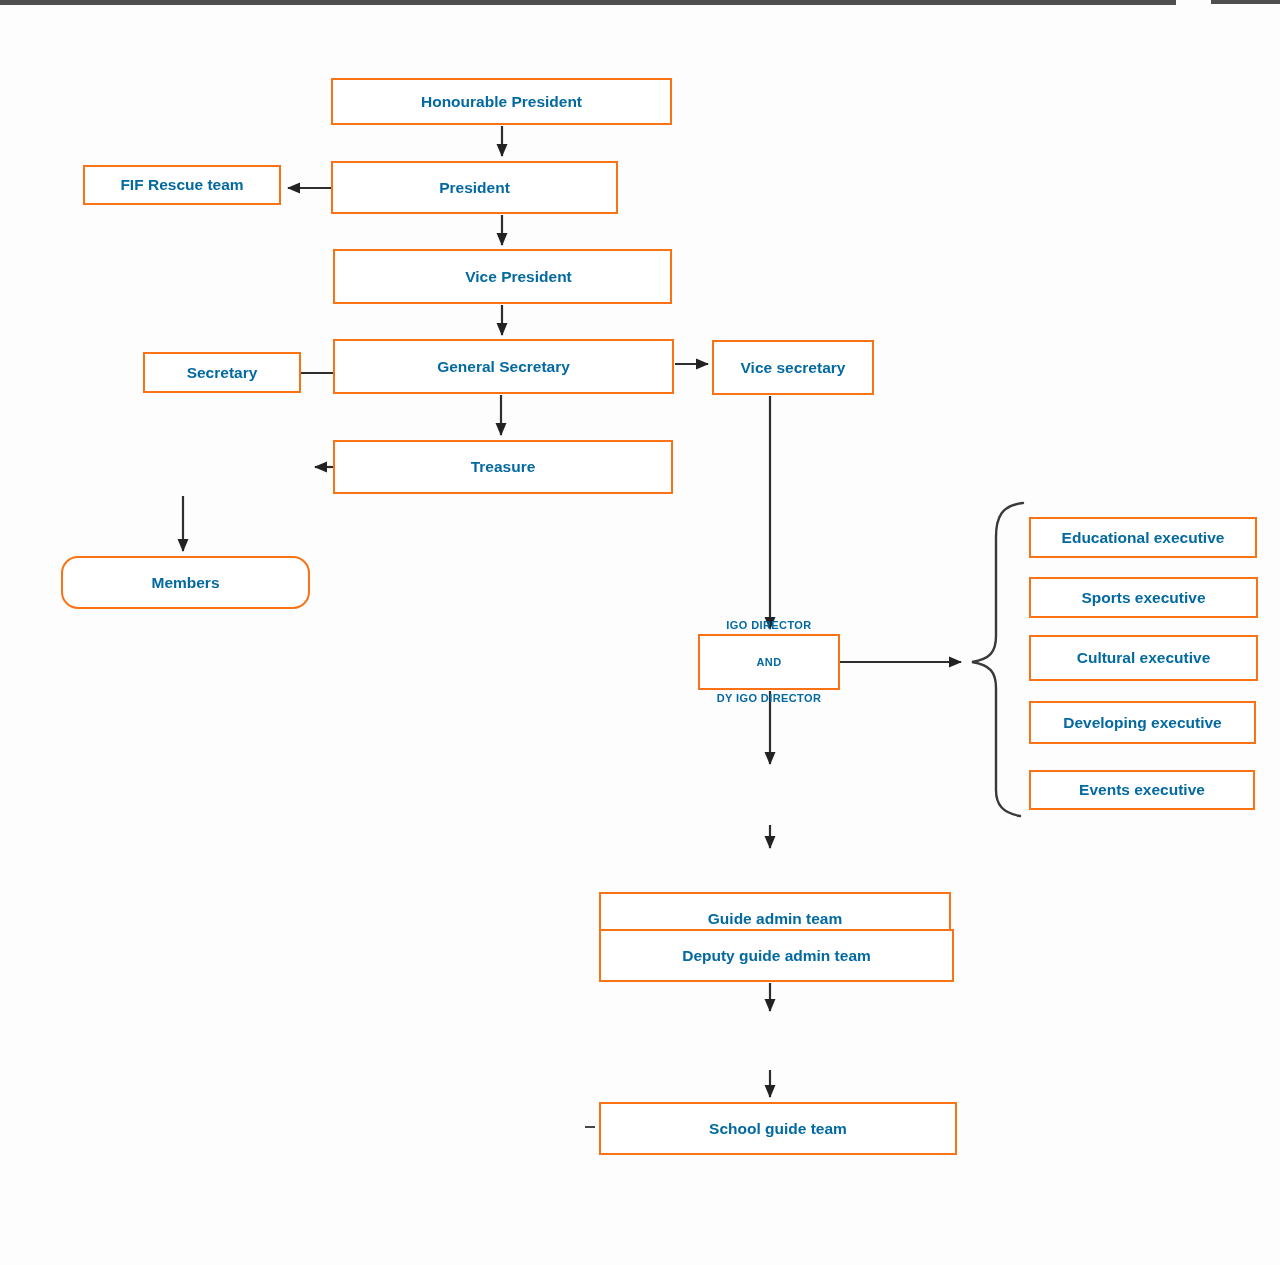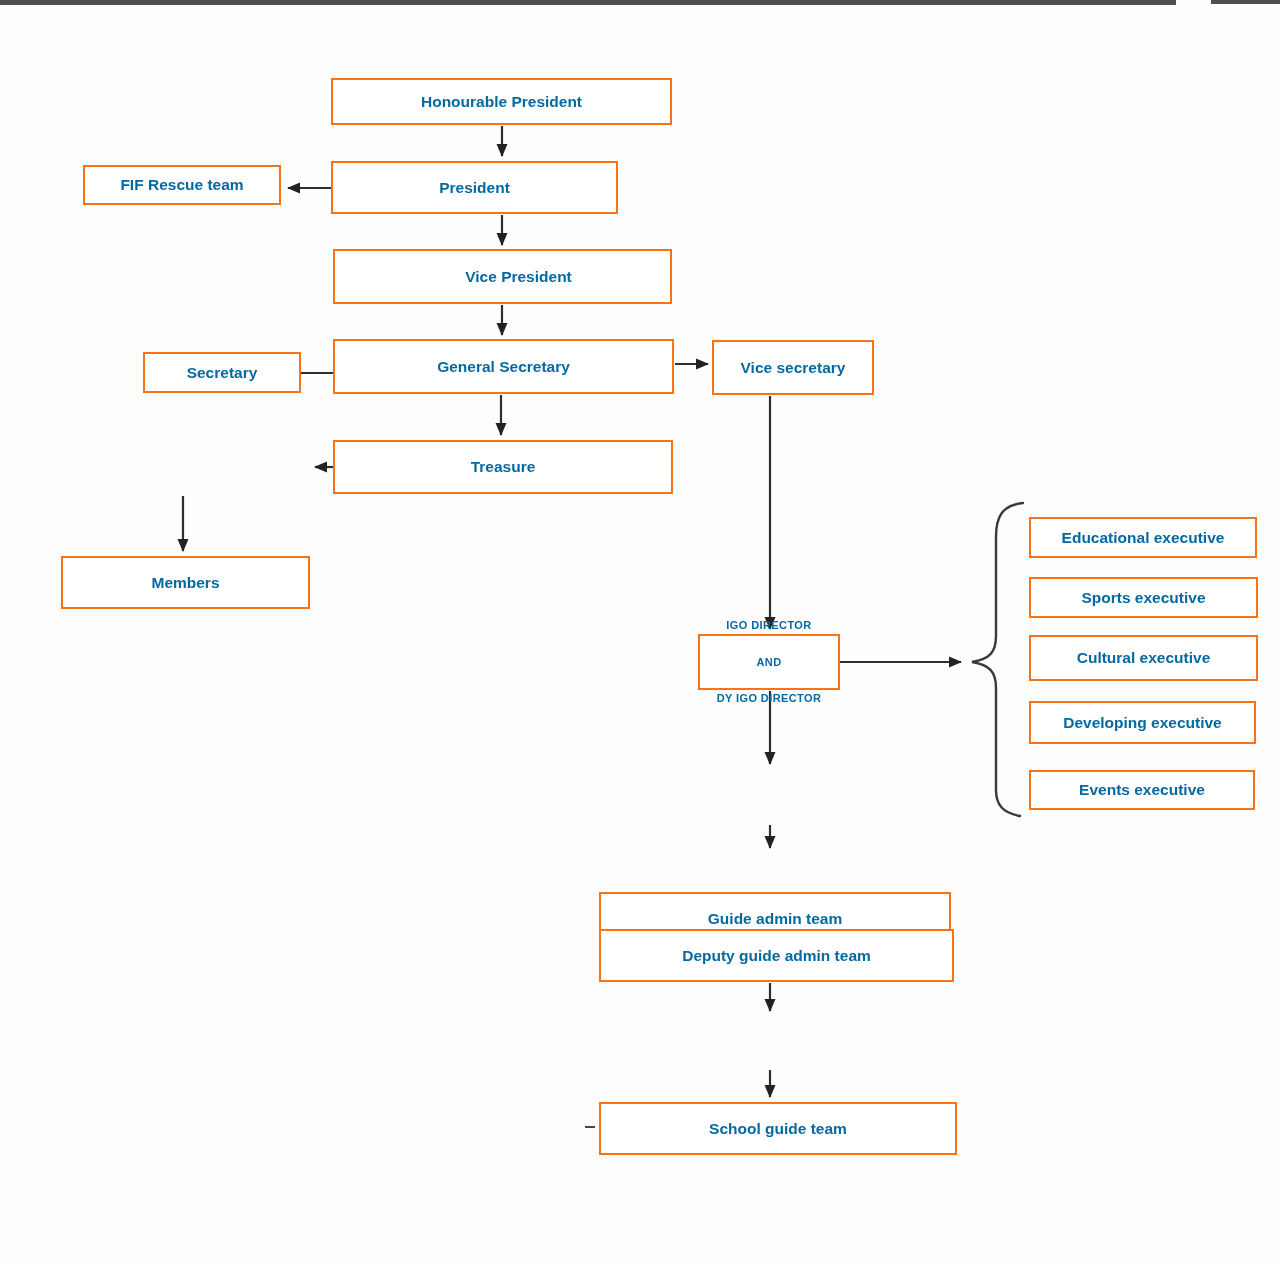--- a/index.html
+++ b/index.html
@@ -87,21 +87,21 @@
 
   <div class="node" style="left:333px;top:339px;width:341px;height:55px;">General Secretary</div>
 
   <div class="node" style="left:123px;top:352px;width:158px;height:41px;margin-left:20px;">Secretary</div>
 
   <div class="node" style="left:712px;top:340px;width:162px;height:55px;">Vice secretary</div>
 
   <div class="node" style="left:333px;top:440px;width:340px;height:54px;">Treasure</div>
 
 
-  <div class="node" style="left:61px;top:556px;width:249px;height:53px;">Members</div>
+  <div class="node" style="left:61px;top:556px;width:249px;height:53px;border-radius:17px;">Members</div>
 
   <div class="node small" style="left:698px;top:634px;width:142px;height:56px;gap:20px;">
     <span>IGO DIRECTOR</span>
     <span>AND</span>
     <span>DY IGO DIRECTOR</span>
   </div>
 
 
   <div class="node" style="left:599px;top:892px;width:352px;height:54px;">Guide admin team</div>
 

